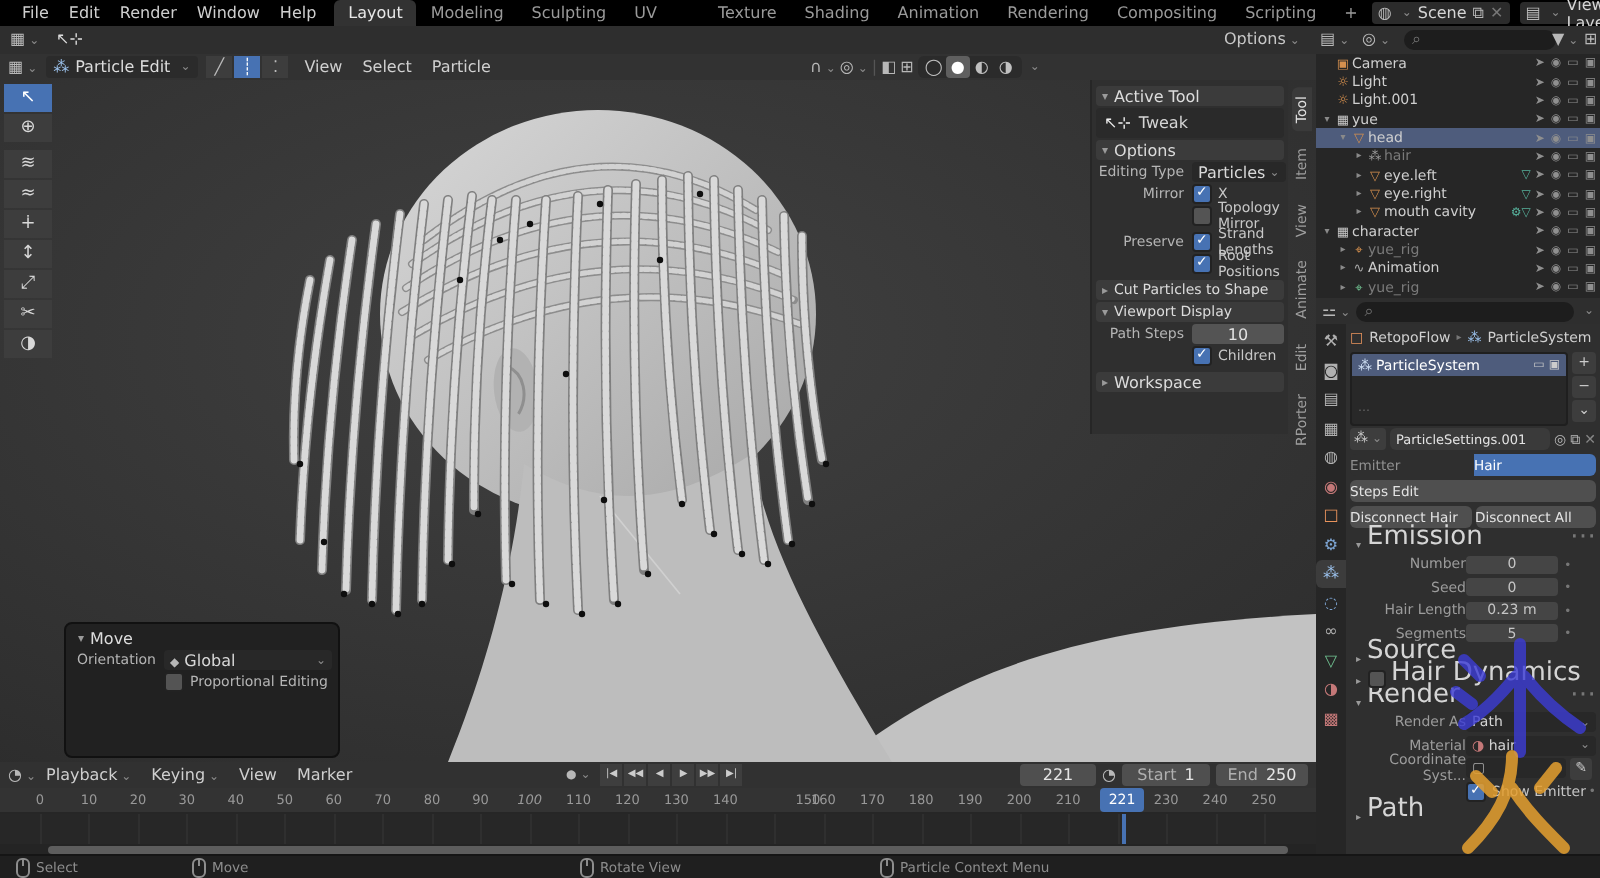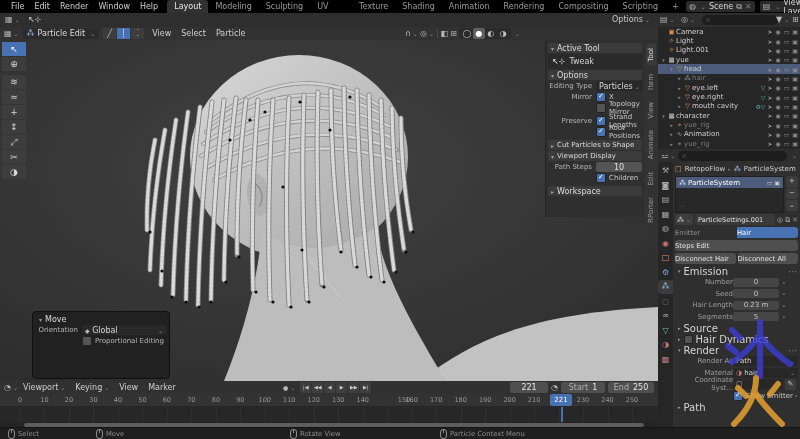--- a/index.html
+++ b/index.html
@@ -94,21 +94,21 @@
   .plist-box{flex:1;background:#282828;border:1px solid #1f1f1f;border-radius:2px;overflow:hidden}
   .plist-row{height:11px;display:flex;align-items:center;padding:0 3px;font-size:7px;gap:2px}
   .plist-row.selected{background:#4e5c7c;color:#fff}
   .plist-ctl{width:12px;display:flex;flex-direction:column;gap:1px}
   .sqbtn{width:12px;height:11px;line-height:11px;text-align:center;background:#3d3d3d;border-radius:2px;color:#ccc;font-size:7px}
   .pbtn{height:11px;background:#4f4f4f;border-radius:3px;display:flex;align-items:center;justify-content:flex-start;color:#e3e3e3;font-size:6.8px}
   .prow{display:flex;align-items:center;height:10.5px;margin:1px 0;font-size:7px}
   .plabel{width:58px;text-align:right;padding-right:0;color:#9c9c9c;flex:none}
   .pfld{width:46px;height:9px;background:#454545;border-radius:2px;display:flex;align-items:center;justify-content:center;color:#c5c5c5}
   .pdd{width:62px;height:10px;background:#282828;border-radius:2px;display:flex;align-items:center;padding:0 3px;justify-content:space-between;color:#d5d5d5}
-  .pshdr{display:flex;align-items:center;height:10px;color:#d5d5d5;font-size:10px;margin:1px 0}
+  .pshdr{display:flex;align-items:flex-end;height:10px;color:#d5d5d5;font-size:13px;margin:1px 0}
   .pshdr::before{content:"▾";font-size:5px;color:#9a9a9a;margin:0 3px}
   .pshdr.closed::before{content:"▸"}
   
   #statusbar{left:0;top:427px;width:800px;height:12px;background:#1f1f1f;border-top:1px solid #151515;font-size:6.8px;color:#8d8d8d}
   .hint{position:absolute;top:1px;display:flex;align-items:center}
   .mouse{width:5px;height:8px;border:1px solid #8d8d8d;border-radius:3px;display:inline-block;margin-right:3px;position:relative}
   .mouse::after{content:"";position:absolute;left:2px;top:0;width:1px;height:3px;background:#8d8d8d}
   #stats{position:absolute;right:4px;top:1.5px;font-size:6.5px;color:#8a8a8a}
   #watermark{left:714px;top:318px;z-index:20;pointer-events:none}
 </style>
@@ -417,21 +417,21 @@
         <span style="font-size:7px;color:#b5b5b5">Proportional Editing</span>
       </div>
     </div>
   </div>
 
   <div id="timeline" class="abs">
     <div id="tl-header">
       <span class="ic" style="margin-left:4px">◔<span class="caret-g">⌄</span></span>
       <div class="row">
 
-      <span class="tl-menu caret">Viewport</span>
+      <span class="tl-menu caret">Playback</span>
           <span class="tl-menu caret">Keying</span>
           <span class="tl-menu">View</span>
           <span class="tl-menu">Marker</span>
         </div>
       <div class="row abs" style="left:283px;top:1px;gap:1px">
         <span class="ic" style="font-size:6px">●<span class="caret-g">⌄</span></span>
         <span class="row" style="gap:1px;margin-left:4px">
 
         <span class="tbtn">|◀</span>
             <span class="tbtn">◀◀</span>

